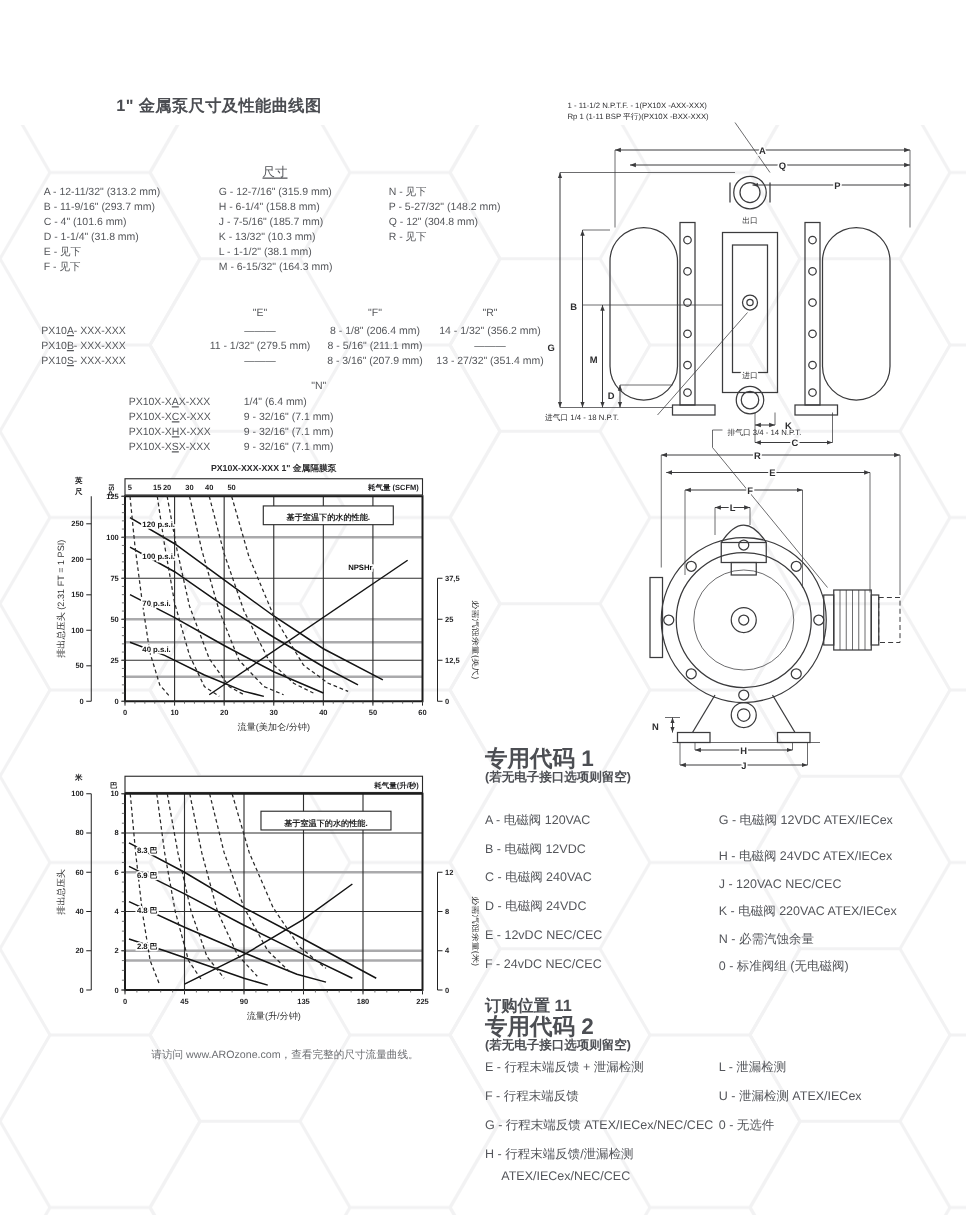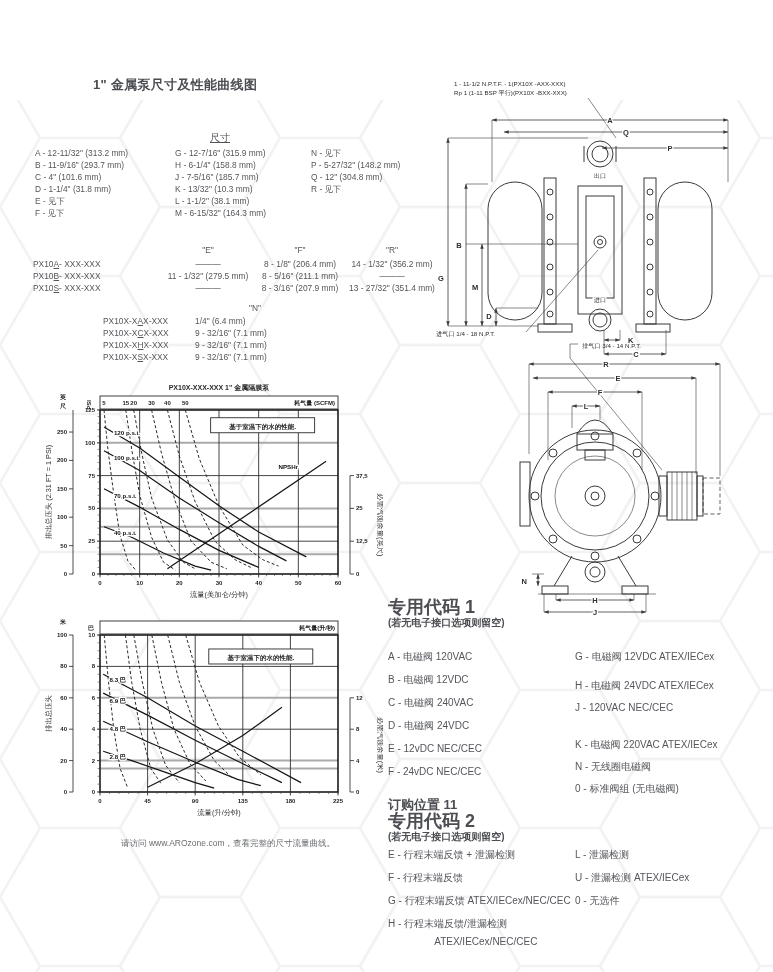--- a/index.html
+++ b/index.html
@@ -24,21 +24,21 @@
   .chart{position:absolute;z-index:1;}
   .order{width:384px;}
   #order10{left:388px;top:599px;height:198px;}
   #order11{left:388px;top:797px;height:165px;}
   .otitle{font-size:13px;font-weight:700;color:#4c4e53;line-height:16px;}
   .osub{font-size:18px;font-weight:700;color:#4c4e53;line-height:16px;}
   .onote{font-size:10px;font-weight:700;color:#4c4e53;line-height:16px;}
   .ocol-l{position:absolute;left:0;top:52px;}
   .ocol-r{position:absolute;left:187px;top:52px;}
   .oitem{font-size:10px;color:#54565b;line-height:11px;margin-bottom:12px;white-space:nowrap;}
-  #o11l .oitem:last-child{padding-left:13px;margin-top:-5px;text-align:center;}
+  #o11l .oitem:last-child{padding-left:13px;margin-top:-5px;}
   
   svg text{font-family:"Liberation Sans","DejaVu Sans",sans-serif;}
   .cs-title{font-size:7px;font-weight:700;fill:#2b2b2d;}
   .cs-tick{font-size:6px;font-weight:700;fill:#232325;}
   .cs-axis{font-size:7.3px;fill:#333;}
   .cs-clabel{font-size:6.2px;font-weight:700;fill:#111;}
   .cs-note{font-size:6.5px;font-weight:700;fill:#222;}
   .halo{paint-order:stroke;stroke:#fff;stroke-width:2.6px;}
   polyline.solid{fill:none;stroke:#141414;stroke-width:1.2;}
   polyline.dashed{fill:none;stroke:#2a2a2a;stroke-width:1;stroke-dasharray:3 2.2;}
@@ -298,21 +298,21 @@
       <text x="165" y="269" class="dlabel halo" text-anchor="middle">H</text>
       <line x1="114" y1="278" x2="216" y2="278" class="ddim" marker-start="url(#ar)" marker-end="url(#ar)"></line>
       <text x="165" y="281" class="dlabel halo" text-anchor="middle">J</text>
       <line x1="126" y1="260" x2="126" y2="266" class="dthin"></line>
       <line x1="204" y1="260" x2="204" y2="266" class="dthin"></line>
       <line x1="114" y1="260" x2="114" y2="278" class="dthin"></line>
       <line x1="216" y1="260" x2="216" y2="278" class="dthin"></line>
     </svg>
   </div>
 
-  <div class="chart" style="left:38px;top:377px;width:345px;height:238px">
+  <div class="chart" style="left:38px;top:364px;width:345px;height:238px">
     <svg width="345" height="238">
         <line x1="62" y1="65.79999999999998" x2="300" y2="65.79999999999998" class="gridg"></line>
         <line x1="62" y1="131.39999999999998" x2="300" y2="131.39999999999998" class="gridg"></line>
         <line x1="62" y1="149.768" x2="300" y2="149.768" class="gridg"></line>
         <line x1="62" y1="177.32" x2="300" y2="177.32" class="gridg"></line>
         <line x1="62" y1="98.60000000000001" x2="300" y2="98.60000000000001" class="gridb"></line>
         <line x1="62" y1="164.2" x2="300" y2="164.2" class="gridb"></line>
         <line x1="101.66666666666666" y1="33" x2="101.66666666666666" y2="197" class="gridb"></line>
         <line x1="141.33333333333331" y1="33" x2="141.33333333333331" y2="197" class="gridb"></line>
         <line x1="181" y1="33" x2="181" y2="197" class="gridb"></line>
@@ -600,23 +600,23 @@
         <div class="oitem">A - 电磁阀 120VAC</div>
         <div class="oitem">B - 电磁阀 12VDC</div>
         <div class="oitem">C - 电磁阀 240VAC</div>
         <div class="oitem">D - 电磁阀 24VDC</div>
         <div class="oitem">E - 12vDC NEC/CEC</div>
         <div class="oitem">F - 24vDC NEC/CEC</div>
       </div>
     <div class="ocol-r">
         <div class="oitem" style="margin-bottom:18px">G - 电磁阀 12VDC ATEX/IECex</div>
         <div class="oitem" style="margin-bottom:11px">H - 电磁阀 24VDC ATEX/IECex</div>
-        <div class="oitem" style="margin-bottom:26px">J - 120VAC NEC/CEC</div>
+        <div class="oitem" style="margin-bottom:11px">J - 120VAC NEC/CEC</div>
         <div class="oitem" style="margin-bottom:11px">K - 电磁阀 220VAC ATEX/IECex</div>
-        <div class="oitem" style="margin-bottom:11px">N - 无线圈电磁阀</div>
+        <div class="oitem" style="margin-bottom:11px">N - 必需汽蚀余量</div>
         <div class="oitem" style="margin-bottom:11px">0 - 标准阀组 (无电磁阀)</div>
       </div>
   </div>
 
   <div class="abs order" id="order11">
     <div class="otitle">订购位置 11</div>
     <div class="osub">专用代码 2</div>
     <div class="onote">(若无电子接口选项则留空)</div>
     <div class="ocol-l" id="o11l">
         <div class="oitem">E - 行程末端反馈 + 泄漏检测</div>

